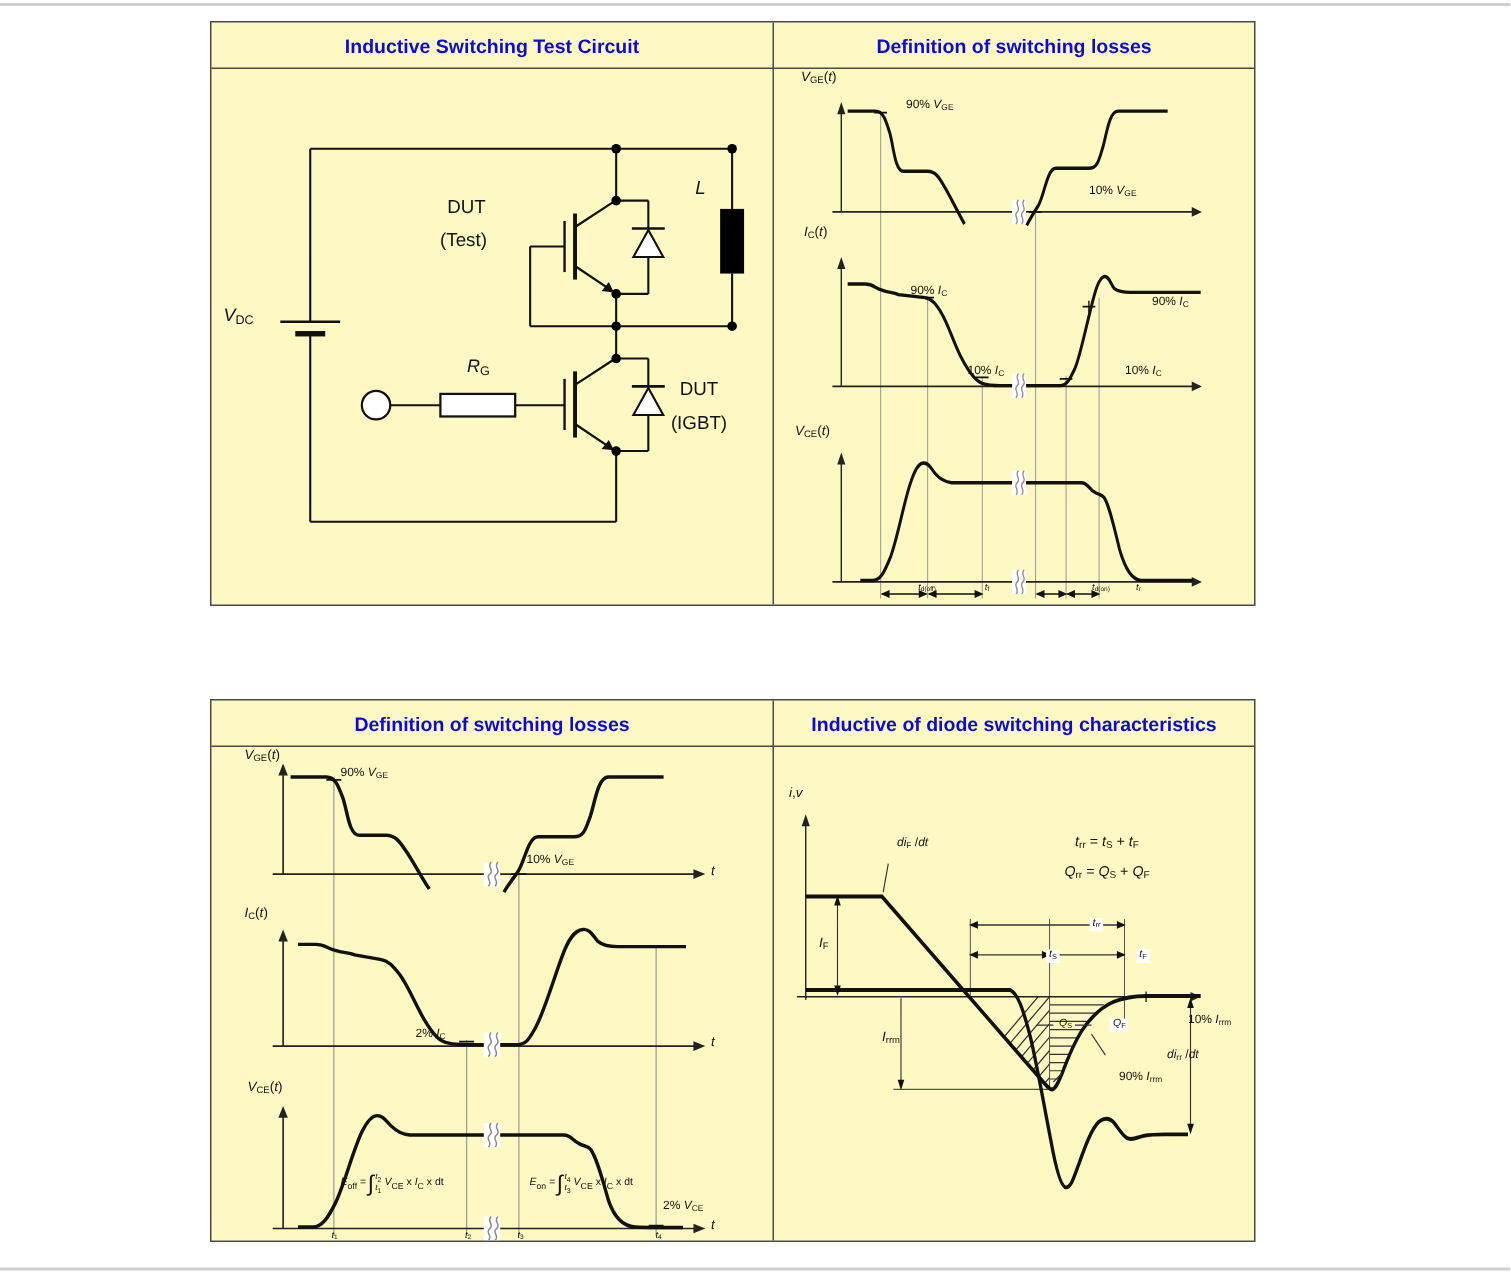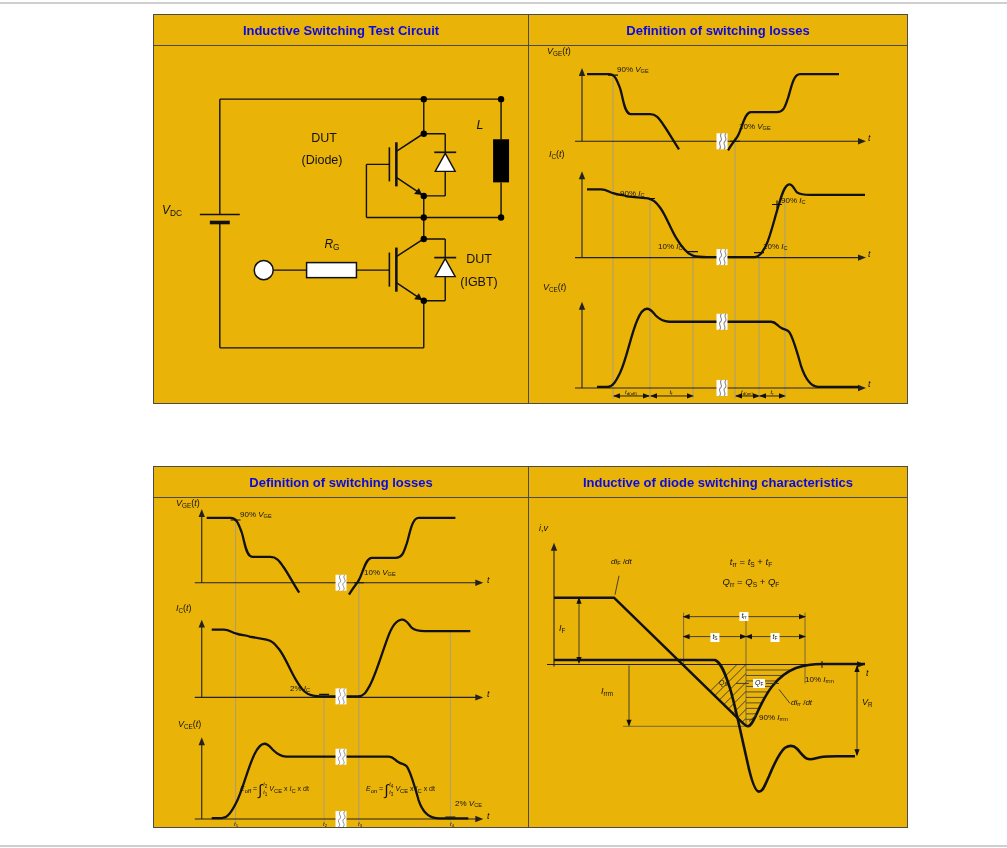--- a/index.html
+++ b/index.html
@@ -1,20 +1,20 @@
 <!DOCTYPE html>
 <html><head>
 <meta charset="utf-8">
 <style>
   html,body{margin:0;padding:0;background:#fff}
   .page{position:relative;width:1007px;height:848px;background:#fff;overflow:hidden;
         font-family:"Liberation Sans",sans-serif}
   .rule{position:absolute;left:0;width:1007px;height:2px;background:#cfcfcf}
-  .tbl{position:absolute;left:153px;width:755px;border:1.6px solid #4a4a4a;
-       display:grid;grid-template-columns:375px 1fr;box-sizing:border-box;background:#eab308}
+  .tbl{position:absolute;left:140px;width:697px;border:1.6px solid #4a4a4a;
+       display:grid;grid-template-columns:375px 1fr;box-sizing:border-box;background:#fef9c3}
   .tbl-top{top:14px;height:390px;grid-template-rows:31px 1fr}
   .tbl-bot{top:466px;height:362px;grid-template-rows:31px 1fr}
   .cell{box-sizing:border-box;position:relative}
   .head{border-bottom:1.6px solid #4a4a4a;display:flex;align-items:center;justify-content:center}
   .head span{font-weight:bold;font-size:13px;color:#0a0ae0}
   .lcol{border-right:1.6px solid #4a4a4a}
   .panel{overflow:hidden}
   .panel svg{position:absolute;left:0;top:0;width:100%;height:100%}
   .lbl{position:absolute;font:8px/1.1 "Liberation Sans",sans-serif;color:#111;white-space:nowrap}
   .lbl sub{font-size:70%;vertical-align:-22%}
@@ -83,21 +83,21 @@
           <circle cx="270.5" cy="87.5" r="3.2"></circle>
             <circle cx="270.5" cy="149.5" r="3.2"></circle>
           <circle cx="270.5" cy="171" r="3.2"></circle>
             <circle cx="348" cy="171" r="3.2"></circle>
           <circle cx="270.5" cy="192.5" r="3.2"></circle>
             <circle cx="270.5" cy="254" r="3.2"></circle>
         </g>
       </svg>
       <span class="lbl f11" style="left:8px;top:158px"><i>V</i><sub>DC</sub></span>
       <span class="lbl f12 c" style="left:170px;top:86px">DUT</span>
-      <span class="lbl f12 c" style="left:168px;top:108px">(Diode)</span>
+      <span class="lbl f12 c" style="left:168px;top:108px">(Test)</span>
       <span class="lbl f12 c" style="left:326px;top:73px"><i>L</i></span>
       <span class="lbl f11 c" style="left:178px;top:192px"><i>R</i><sub>G</sub></span>
       <span class="lbl f12 c" style="left:325px;top:207px">DUT</span>
       <span class="lbl f12 c" style="left:325px;top:230px">(IGBT)</span>
     </div>
 
     <div class="cell panel">
       <svg viewBox="0 0 378 356" preserveAspectRatio="none">
         <g stroke="#999" stroke-width="0.8">
           <path d="M84,28 V352 M121,151 V352 M164,204 V352 M206,93 V352 M230,204 V352 M256,152 V352"></path>

